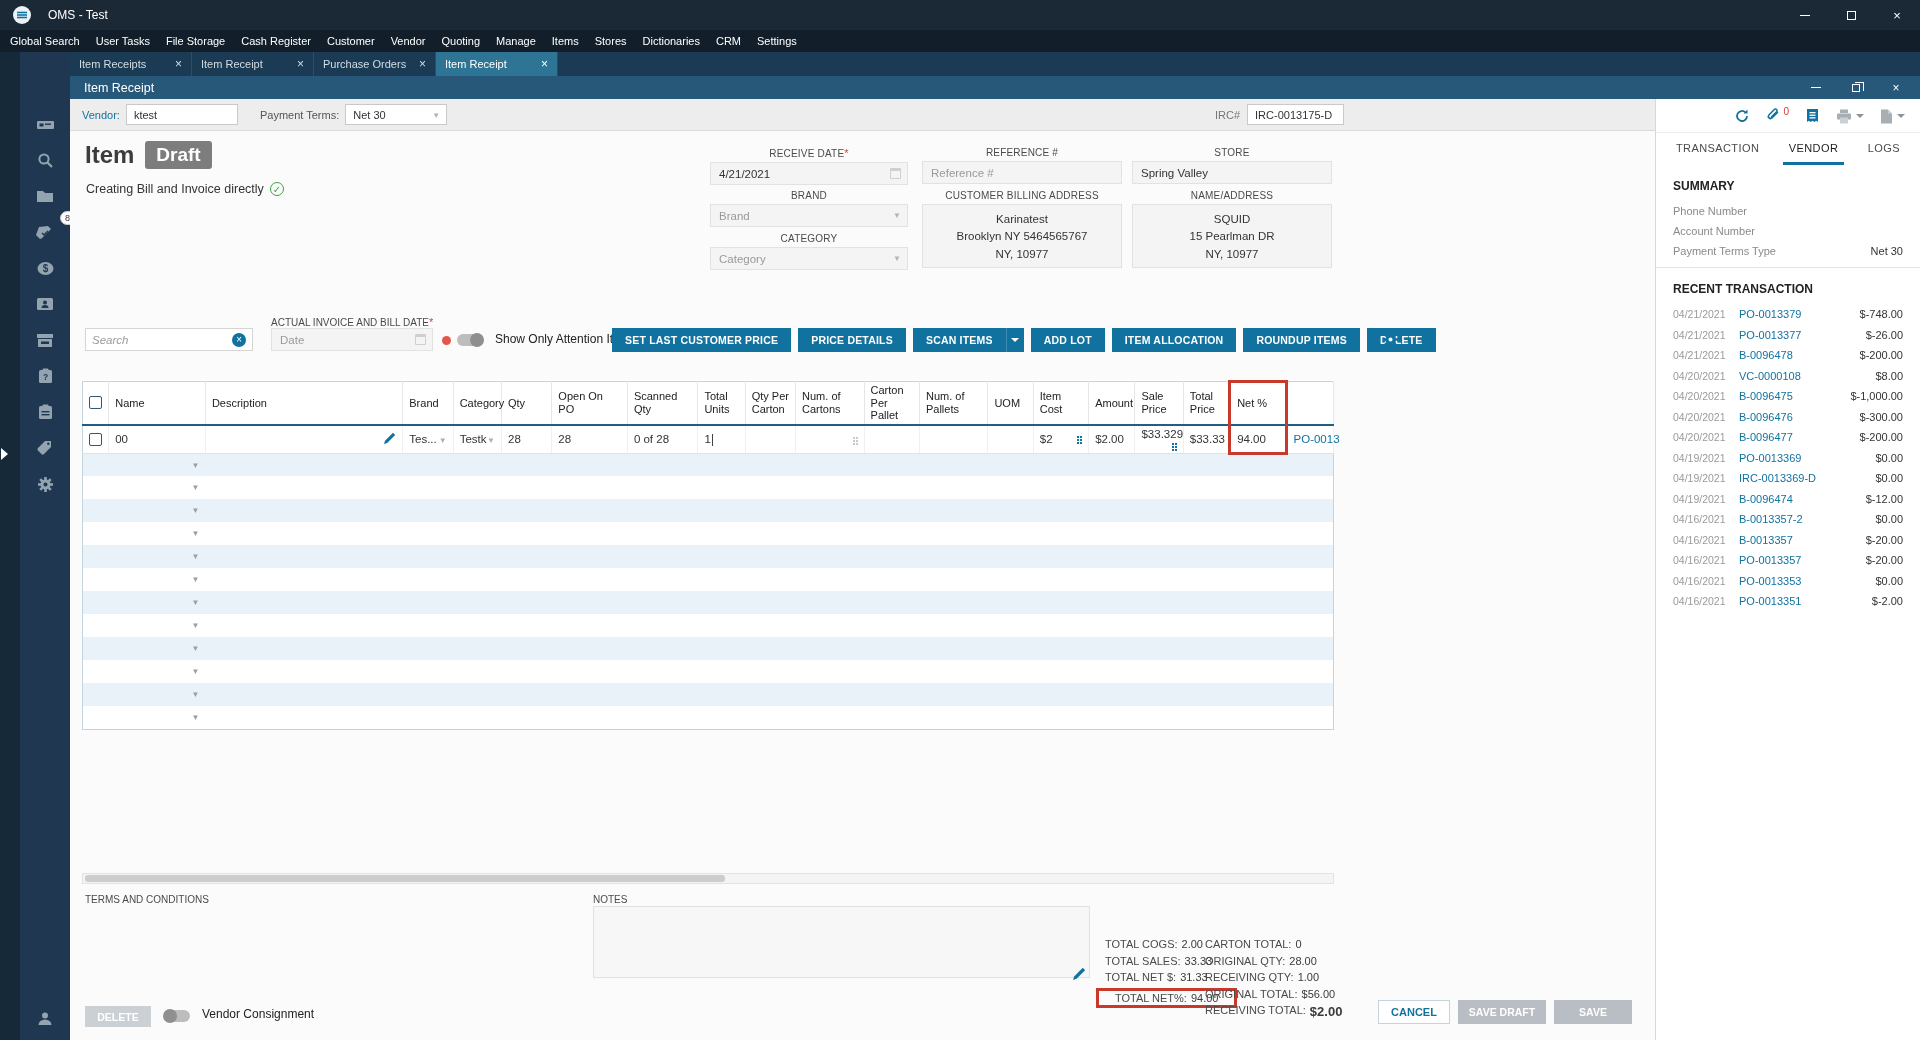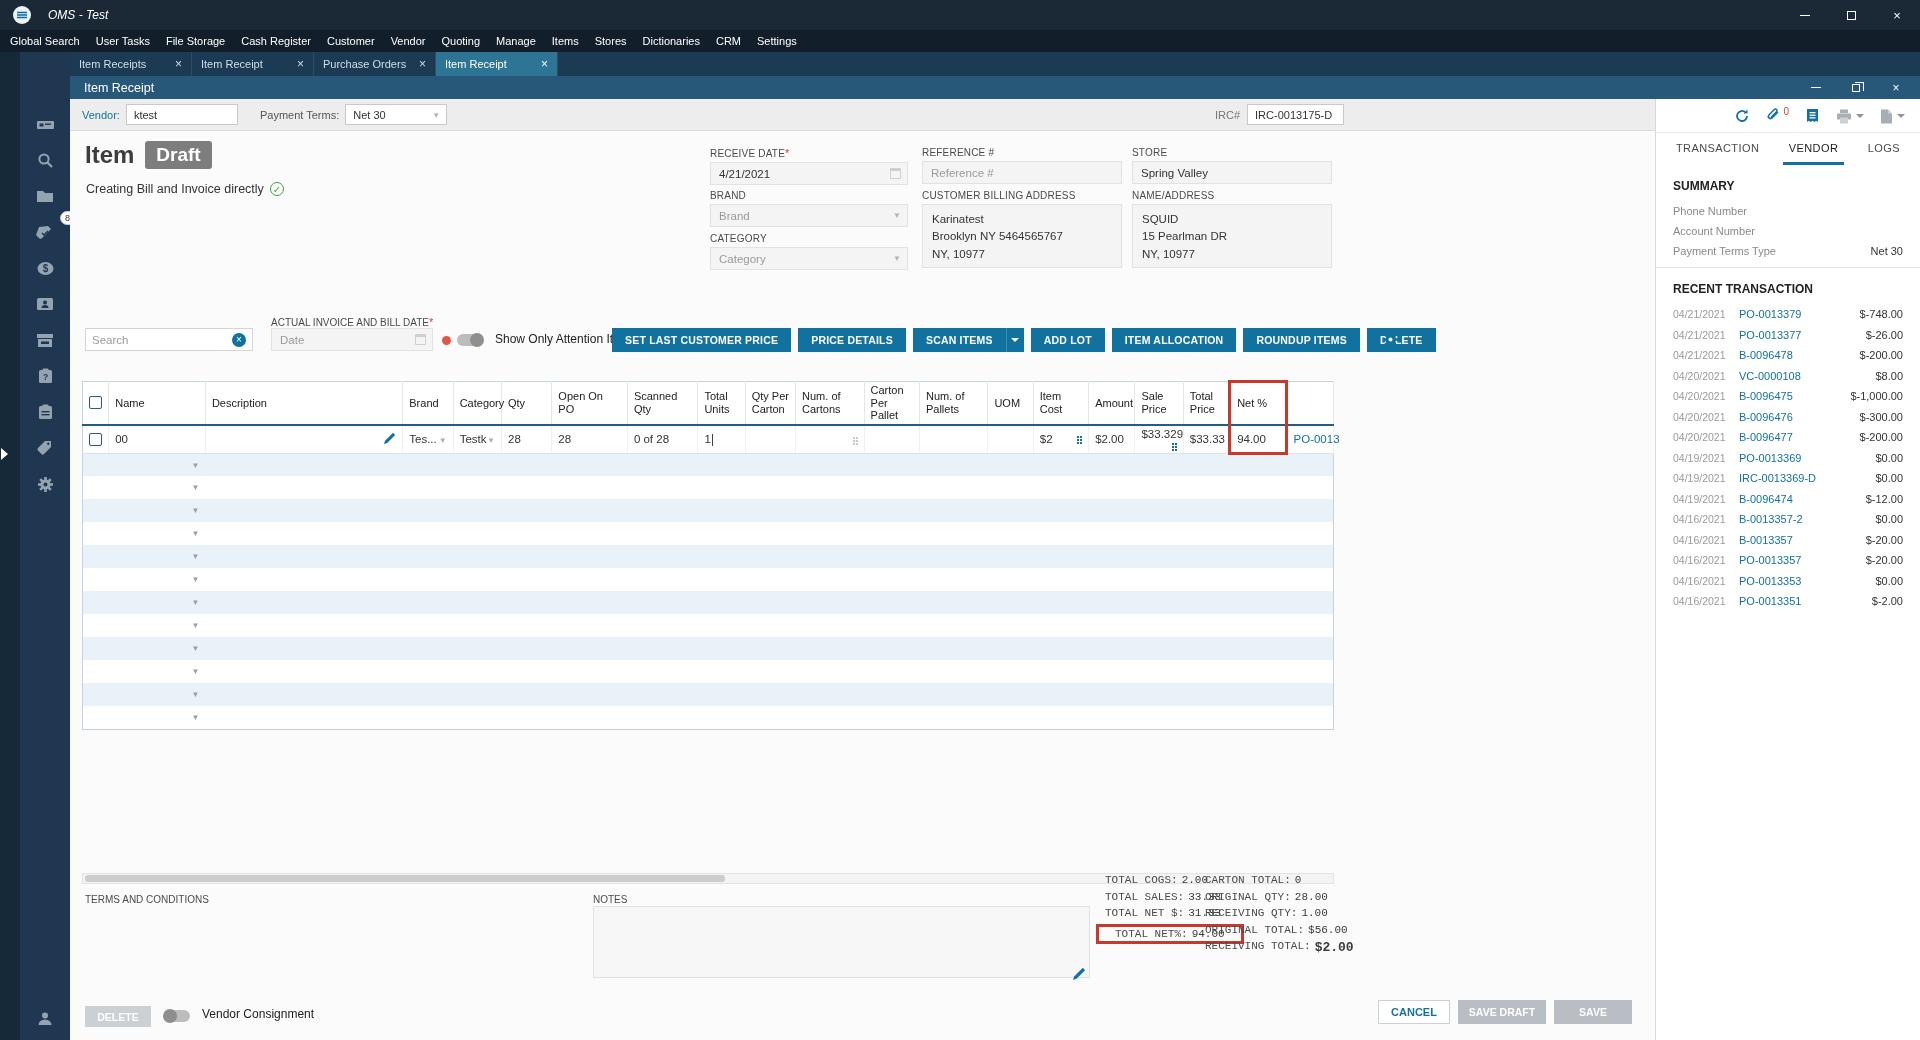--- a/index.html
+++ b/index.html
@@ -2,21 +2,21 @@
 <html><head>
 <meta charset="utf-8">
 <style>
   * { margin:0; padding:0; box-sizing:border-box; }
   html,body { width:1920px; height:1040px; overflow:hidden; }
   body { font-family:"Liberation Sans", sans-serif; background:#fff; position:relative; color:#333; }
 
   
   .titlebar { position:absolute; top:0; left:0; width:1920px; height:30px; background:#1B2836; display:flex; align-items:center; }
   .logo { width:18px; height:18px; border-radius:50%; background:#EDF2F5; margin-left:13px; display:flex; align-items:center; justify-content:center; }
-  .app-title { color:#fff; font-size:12px; margin-left:17px;font-style:italic; }
+  .app-title { color:#fff; font-size:12px; margin-left:17px; }
   .win-controls { margin-left:auto; display:flex; height:30px; }
   .win-btn { width:46px; height:30px; display:flex; align-items:center; justify-content:center; color:#fff; font-size:13px; }
   .minbar { width:10px; height:1px; background:#fff; display:inline-block; }
   .maxbox { width:9px; height:9px; border:1px solid #fff; display:inline-block; }
 
   
   .menubar { position:absolute; top:30px; left:0; width:1920px; height:22px; background:#121E2A; display:flex; align-items:center; padding-left:2px; }
   .menu-item { color:#FFF; font-size:11px; padding:0 8px; line-height:22px; cursor:default; }
 
   
@@ -72,31 +72,31 @@
   .tx-amt { margin-left:auto; color:#333; }
 
   
   .main { position:absolute; top:131px; left:70px; width:1585px; height:909px; background:#FBFBFB; }
   .page-title { position:absolute; left:15px; top:10px; display:flex; align-items:center; gap:11px; }
   .page-title .big { font-size:24px; font-weight:600; color:#3C3C3C; }
   .draft-badge { background:#7D7D7D; color:#fff; font-size:19px; font-weight:700; padding:3px 11px; border-radius:3px; }
   .subtitle { position:absolute; left:16px; top:51px; font-size:12.5px; color:#333; display:flex; align-items:center; gap:6px; }
   .check-circle { color:#3FA142; border:1px solid #3FA142; border-radius:50%; width:14px; height:14px; font-size:10px; display:flex; align-items:center; justify-content:center; }
 
-  .field { position:absolute; width:198px; }
+  .field { position:absolute; width:198px;text-align:center; }
   .f-label { font-size:10px; color:#4A4A4A; letter-spacing:.2px; }
   .req { color:#D43F3A; font-size:11px; }
   .f-input { margin-top:3px; height:23px; background:#F4F4F4; border:1px solid #E2E2E2; font-size:11.5px; color:#333; display:flex; align-items:center; padding:0 8px; position:relative; }
   .ph { color:#9A9A9A; }
   .cal-icon { position:absolute; right:6px; top:5px; width:11px; height:11px; border:1px solid #CFCFCF; border-top:3px solid #CFCFCF; border-radius:1px; }
   .addr-box { margin-top:3px; background:#F4F4F4; border:1px solid #E2E2E2; font-size:11.5px; color:#333; padding:6px 9px; line-height:1.5; height:64px; }
 
   
   .toolbar { position:absolute; left:15px; top:197px; width:1315px; height:24px; }
-  .search-box { position:absolute; left:0; top:0; width:168px; height:23px; background:#fff; border:1px solid #D5D5D5; display:flex; align-items:center; padding:0 6px; font-size:11.5px; }
+  .search-box { position:absolute; left:0; top:0; width:168px; height:23px; background:#fff; border:1px solid #D5D5D5; display:flex; align-items:center; padding:0 6px; font-size:11.5px;font-style:italic; }
   .clear-circle { margin-left:auto; background:#1172A0; color:#fff; border-radius:50%; width:14px; height:14px; font-size:10px; line-height:13px; text-align:center; cursor:pointer; }
   .inv-label { position:absolute; left:186px; top:-12px; font-size:10px; color:#4A4A4A; }
   .date-box { position:absolute; left:186px; top:0; width:162px; height:23px; background:#F4F4F4; border:1px solid #E2E2E2; display:flex; align-items:center; padding:0 8px; font-size:11.5px; position:absolute; }
   .red-dot { position:absolute; left:357px; top:8px; width:9px; height:9px; border-radius:50%; background:#E2574C; }
   .pill { width:26px; height:12px; border-radius:6px; background:#BDBDBD; position:relative; display:inline-block; }
   .knob { position:absolute; width:14px; height:14px; border-radius:50%; background:#8F8F8F; top:-1px; }
   .attention-toggle { position:absolute; left:372px; top:6px; }
   .attention-label { position:absolute; left:410px; top:4px; font-size:12px; color:#222; }
   .tb-buttons { position:absolute; left:527px; top:0; display:flex; gap:7px; }
   .btn-blue { height:24px; background:#1172A0; color:#fff; font-size:10.5px; font-weight:700; letter-spacing:.2px; display:flex; align-items:center; padding:0 13px; cursor:pointer; white-space:nowrap; }
@@ -124,21 +124,21 @@
   th.hl { border-top:3px solid #C8392B; border-left:3px solid #C8392B; border-right:3px solid #C8392B; }
   td.hl { border-left:3px solid #C8392B; border-right:3px solid #C8392B; border-bottom:3px solid #C8392B !important; }
 
   .hscroll { position:absolute; left:12px; top:742px; width:1252px; height:11px; background:#F4F4F4; border:1px solid #E3E3E3; }
   .hthumb { position:absolute; left:2px; top:1px; width:640px; height:7px; background:#CDCDCD; border-radius:3px; cursor:pointer; }
 
   
   .foot-label { position:absolute; font-size:10px; color:#4A4A4A; }
   .foot-box { position:absolute; width:497px; height:72px; background:#F7F7F7; border:1px solid #E1E1E1; font-size:11.5px; color:#333; padding:7px 10px; }
   .notes-pencil { position:absolute; left:1002px; top:836px; cursor:pointer; }
-  .totals { position:absolute; top:743px; font-size:11px; color:#3A3A3A;font-family:Liberation Mono, monospace; }
+  .totals { position:absolute; top:807px; font-size:11px; color:#3A3A3A; }
   .trow { display:flex; gap:4px; margin-bottom:4.5px; white-space:nowrap; }
   .trow .tlabel { color:#4A4A4A; }
   .trow.hl { border:3px solid #C8392B; padding:1px 16px; margin-left:-9px; display:inline-flex; }
   .trow.big .val { font-weight:700; font-size:13px; }
 
   .btn-gray { background:#CBD0D4; color:#fff; font-size:10.5px; font-weight:700; display:flex; align-items:center; justify-content:center; cursor:pointer; }
   .delete-btn { position:absolute; left:15px; top:875px; width:66px; height:21px; }
   .consign-toggle { position:absolute; left:94px; top:879px; }
   .consign-label { position:absolute; left:132px; top:876px; font-size:12px; color:#222; }
   .cancel-btn { position:absolute; left:1308px; top:869px; width:72px; height:24px; background:#fff; border:1px solid #C7D3DB; color:#1172A0; font-size:11px; font-weight:700; display:flex; align-items:center; justify-content:center; cursor:pointer; }

